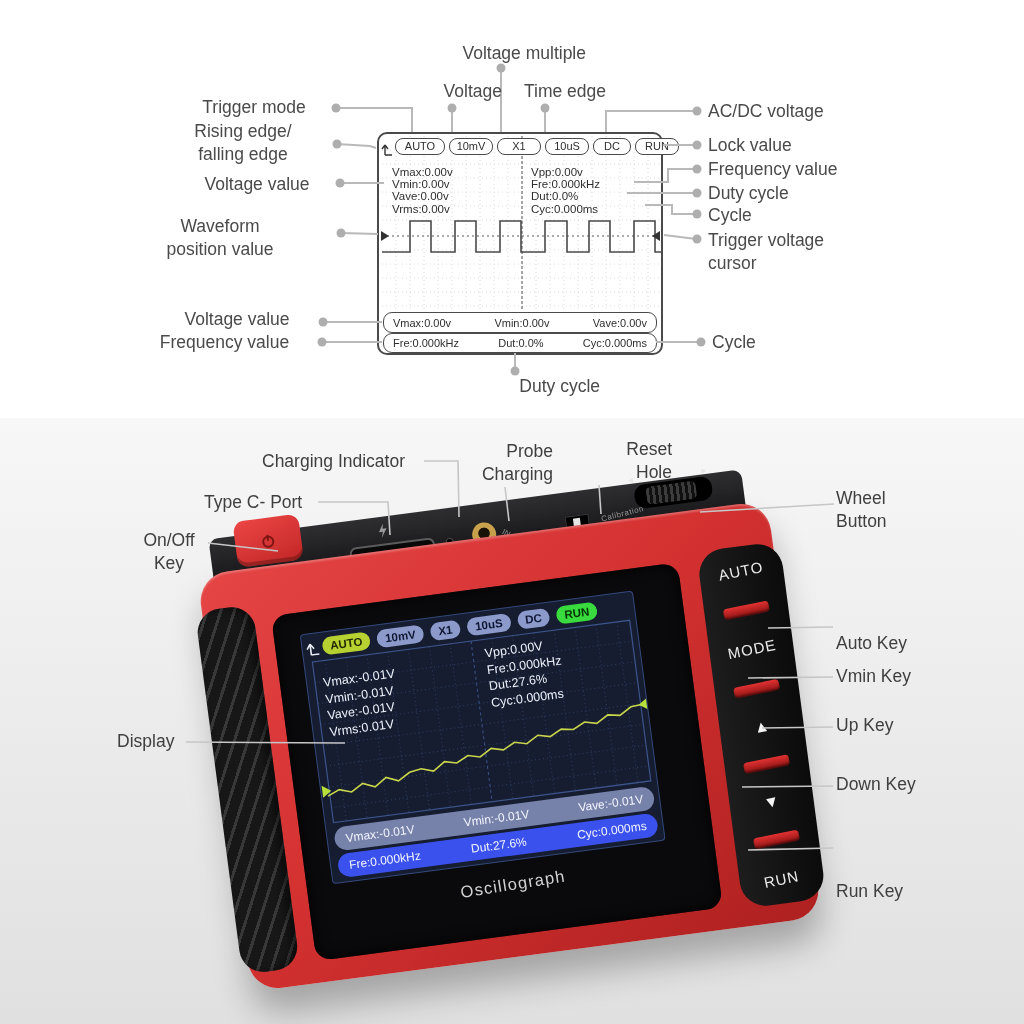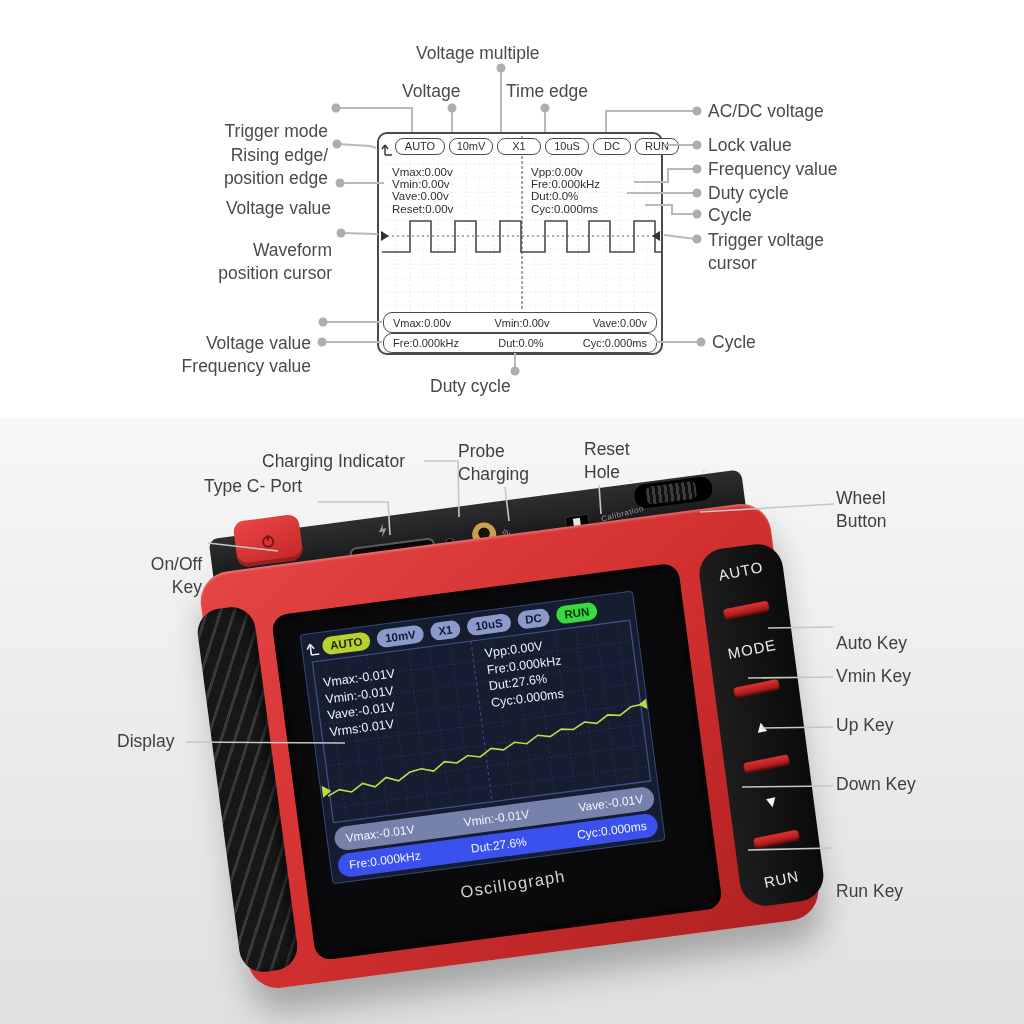--- a/index.html
+++ b/index.html
@@ -2,21 +2,21 @@
 <html><head>
 <meta charset="utf-8">
 <style>
   html,body{margin:0;padding:0;}
   body{width:1024px;height:1024px;position:relative;background:#ffffff;
        font-family:"Liberation Sans",sans-serif;overflow:hidden;}
   .abs{position:absolute;}
   
   .lbl{position:absolute;font-size:17.5px;line-height:23px;color:#4a4a4a;white-space:pre-line;}
   .lbl.bl{color:#3f3f3f;}
-  .tr{text-align:right;margin-top:24px;} .tc{text-align:left;}
+  .tr{text-align:center;} .tc{text-align:right;}
   
   .photo-bg{position:absolute;left:0;top:418px;width:1024px;height:606px;
     background:linear-gradient(180deg,#f7f7f7 0%,#efefef 35%,#e0e0e0 100%);}
   
   .mock{position:absolute;left:377px;top:132px;width:286px;height:223px;
     border:2px solid #4a4a4a;border-radius:10px;background:#fff;box-sizing:border-box;}
   .mock-pills{position:absolute;left:16px;top:4px;display:flex;gap:4px;}
   .mpill{border:1.6px solid #4a4a4a;border-radius:8px;font-size:11px;line-height:15px;
     color:#2e2e2e;padding:0 4px;background:#fff;text-align:center;min-width:34px;}
   .mvals{position:absolute;font-size:11.5px;line-height:12.2px;color:#2e2e2e;}
@@ -106,21 +106,21 @@
     <div class="mpill">10mV</div>
     <div class="mpill">X1</div>
     <div class="mpill">10uS</div>
     <div class="mpill" style="min-width:28px">DC</div>
     <div class="mpill">RUN</div>
   </div>
   <div class="mvals" style="left:13px;top:32px">
     <div>Vmax:0.00v</div>
     <div>Vmin:0.00v</div>
     <div>Vave:0.00v</div>
-    <div>Reset:0.00v</div>
+    <div>Vrms:0.00v</div>
   </div>
   <div class="mvals" style="left:152px;top:32px">
     <div>Vpp:0.00v</div>
     <div>Fre:0.000kHz</div>
     <div>Dut:0.0%</div>
     <div>Cyc:0.000ms</div>
   </div>
   <div class="mrow" style="top:178px;height:21px">
     <span>Vmax:0.00v</span>
     <span>Vmin:0.00v</span>
@@ -279,42 +279,42 @@
     <polyline points="742,787 833,786"></polyline>
     <polyline points="748,850 833,848"></polyline>
   </g>
 </svg>
 
 <div class="lbl tc" style="left:416px;top:42px;width:170px">Voltage multiple</div>
 <div class="lbl tc" style="left:402px;top:80px;width:100px">Voltage</div>
 <div class="lbl tc" style="left:506px;top:80px;width:100px">Time edge</div>
 <div class="lbl tr" style="left:180px;top:96px;width:148px">Trigger mode</div>
 <div class="lbl tr" style="left:158px;top:120px;width:170px">Rising edge/
-position edge</div>
+falling edge</div>
 <div class="lbl tr" style="left:183px;top:173px;width:148px">Voltage value</div>
 <div class="lbl tr" style="left:108px;top:215px;width:224px">Waveform
-position cursor</div>
+position value</div>
 <div class="lbl tr" style="left:163px;top:308px;width:148px">Voltage value</div>
 <div class="lbl tr" style="left:138px;top:331px;width:173px">Frequency value</div>
 <div class="lbl tc" style="left:430px;top:375px;width:170px">Duty cycle</div>
 <div class="lbl" style="left:708px;top:100px">AC/DC voltage</div>
 <div class="lbl" style="left:708px;top:134px">Lock value</div>
 <div class="lbl" style="left:708px;top:158px">Frequency value</div>
 <div class="lbl" style="left:708px;top:182px">Duty cycle</div>
 <div class="lbl" style="left:708px;top:204px">Cycle</div>
 <div class="lbl" style="left:708px;top:229px">Trigger voltage
 cursor</div>
 <div class="lbl" style="left:712px;top:331px">Cycle</div>
 
 <div class="lbl bl" style="left:262px;top:450px">Charging Indicator</div>
 <div class="lbl bl tc" style="left:458px;top:440px;width:95px">Probe
 Charging</div>
 <div class="lbl bl tc" style="left:584px;top:438px;width:88px">Reset
 Hole</div>
-<div class="lbl bl" style="left:204px;top:475px">Type C- Port</div>
+<div class="lbl bl" style="left:204px;top:491px">Type C- Port</div>
 <div class="lbl bl tr" style="left:136px;top:529px;width:66px">On/Off
 Key</div>
 <div class="lbl bl" style="left:836px;top:487px">Wheel
 Button</div>
 <div class="lbl bl" style="left:117px;top:730px">Display</div>
 <div class="lbl bl" style="left:836px;top:632px">Auto Key</div>
 <div class="lbl bl" style="left:836px;top:665px">Vmin Key</div>
 <div class="lbl bl" style="left:836px;top:714px">Up Key</div>
 <div class="lbl bl" style="left:836px;top:773px">Down Key</div>
 <div class="lbl bl" style="left:836px;top:880px">Run Key</div>

